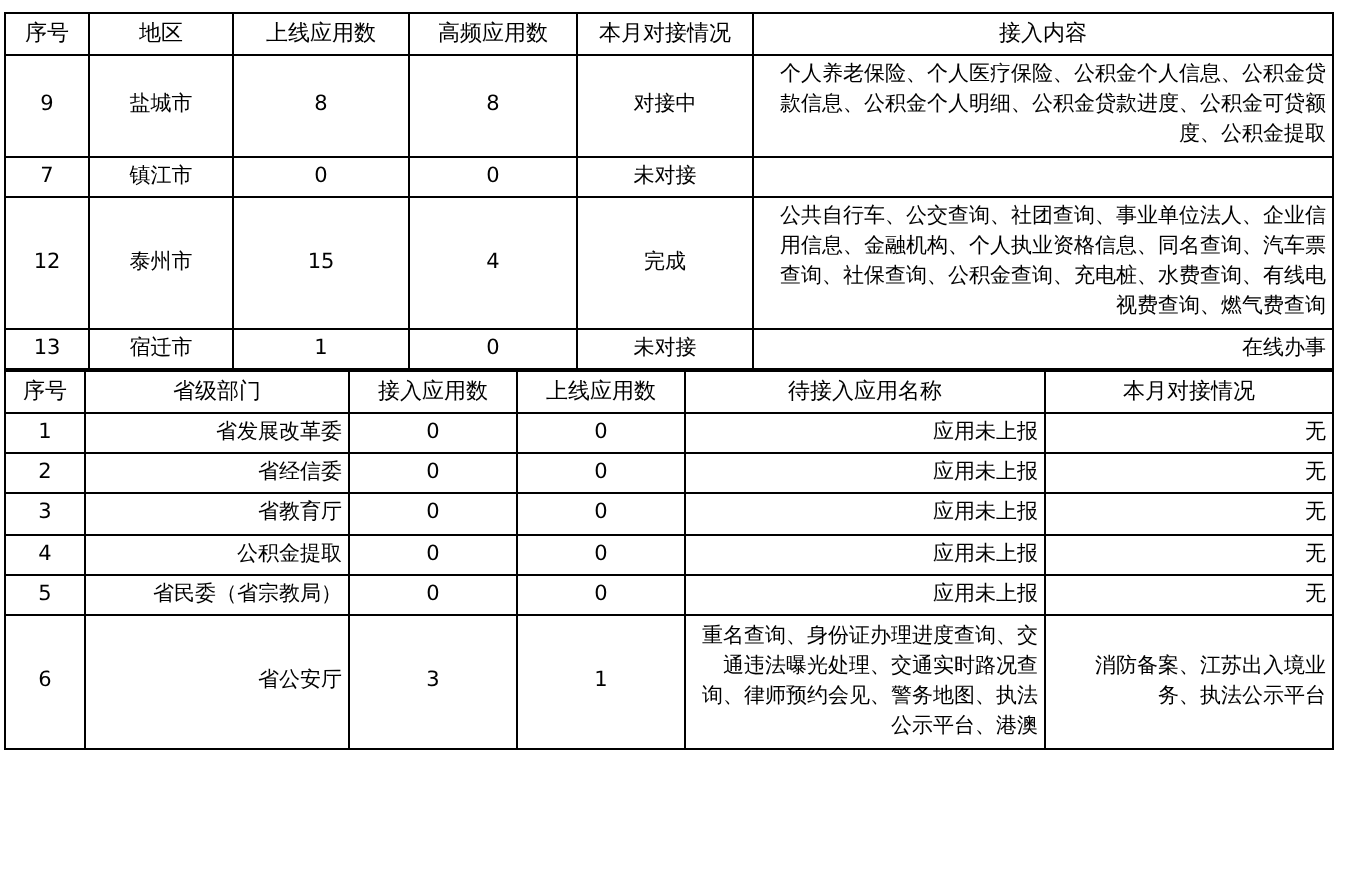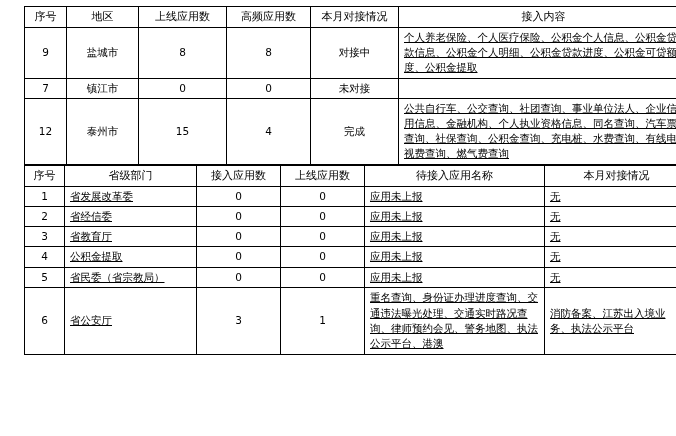--- a/index.html
+++ b/index.html
@@ -12,39 +12,39 @@
     height: 436px;
     font-family: "DejaVu Sans", "Liberation Sans", sans-serif;
     color: #000000;
     overflow: hidden;
   }
   .page {
     width: 636px;
     height: 436px;
     position: relative;
     box-sizing: border-box;
-    padding: 6px 6px 0 24px;
+    padding: 6px 6px 0 2px;
   }
   table {
     border-collapse: collapse;
     table-layout: fixed;
     width: 664px;
     margin: 0;
   }
   table td, table th {
     border: 1px solid #000000;
     font-weight: normal;
     font-size: 10.5px;
     line-height: 1.45;
     padding: 2px 3px;
     vertical-align: middle;
     word-break: break-all;
   }
   .c { text-align: center; }
-  .l { text-align: left; padding-left: 5px; text-decoration: underline; }
+  .l { text-align: right; padding-left: 5px; }
   .hdr td { text-align: center; font-size: 11px; }
   .t1 .col-seq   { width: 42px; }
   .t1 .col-area  { width: 72px; }
   .t1 .col-on    { width: 88px; }
   .t1 .col-high  { width: 84px; }
   .t1 .col-month { width: 88px; }
   .t1 .col-cont  { width: 290px; }
 
   .section-title {
     text-align: center;
@@ -100,20 +100,28 @@
         <td class="c">未对接</td>
         <td class="l"></td>
       </tr>
       <tr>
         <td class="c">12</td>
         <td class="c">泰州市</td>
         <td class="c">15</td>
         <td class="c">4</td>
         <td class="c">完成</td>
         <td class="l">公共自行车、公交查询、社团查询、事业单位法人、企业信用信息、金融机构、个人执业资格信息、同名查询、汽车票查询、社保查询、公积金查询、充电桩、水费查询、有线电视费查询、燃气费查询</td>
+      </tr>
+      <tr>
+        <td class="c">13</td>
+        <td class="c">宿迁市</td>
+        <td class="c">1</td>
+        <td class="c">0</td>
+        <td class="c">未对接</td>
+        <td class="l">在线办事</td>
       </tr>
     </tbody>
   </table>
 
 
   <table class="t2">
     <colgroup>
       <col class="col-seq">
         <col class="col-dept">
         <col class="col-in">

